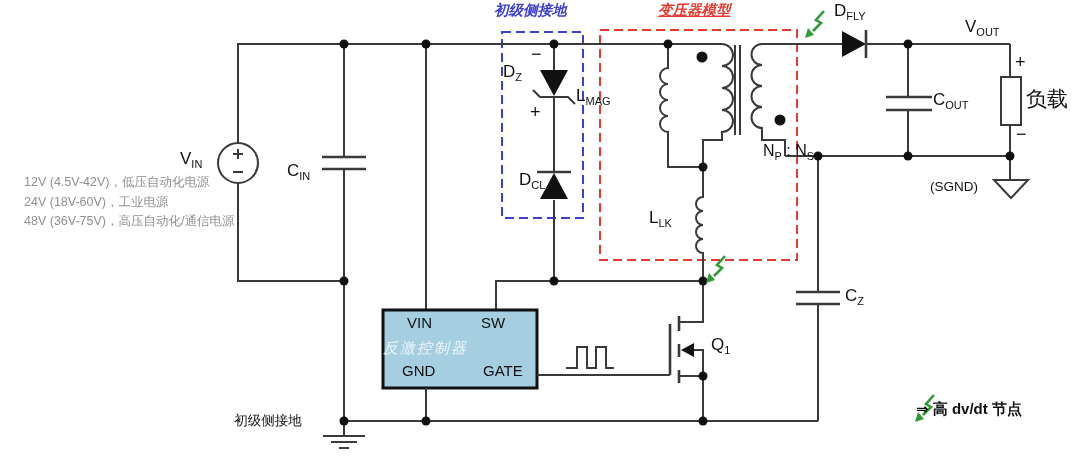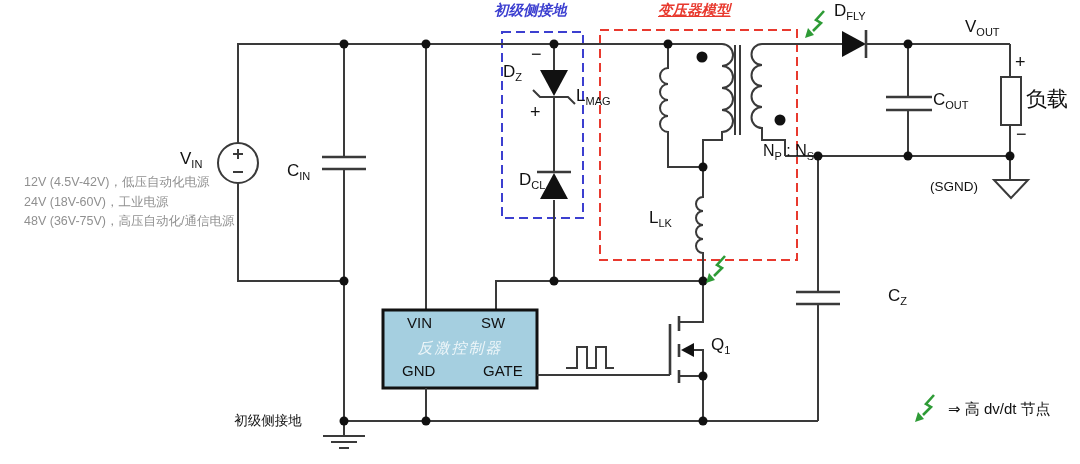--- a/index.html
+++ b/index.html
@@ -16,23 +16,23 @@
   .ctrl{fill:var(--controller-fill);stroke:var(--ink);stroke-width:3;}
   .gline{stroke:var(--dvdt-green);stroke-width:2.6;fill:none;}
   .gfill{fill:var(--dvdt-green);stroke:none;}
   .lbl{position:absolute;color:var(--ink);font-size:17px;line-height:1;white-space:nowrap;}
   .lbl .sb{font-size:11px;vertical-align:-4px;}
   .sign{position:absolute;color:var(--ink);font-size:18px;line-height:1;}
   .boxtitle{position:absolute;font-size:14.5px;font-weight:600;font-style:italic;line-height:1;white-space:nowrap;}
   .note{position:absolute;left:24px;color:var(--note-gray);font-size:12.5px;line-height:1;white-space:nowrap;}
   .gndlbl{position:absolute;width:112px;text-align:center;font-size:13.5px;color:var(--ink);line-height:1.33;}
   .pin{position:absolute;font-size:15px;color:var(--ink);line-height:1;}
-  .ctrl-title{position:absolute;left:383px;top:340px;width:154px;text-align:center;
+  .ctrl-title{position:absolute;left:383px;top:340px;width:154px;
               color:var(--controller-title);font-size:15px;font-style:italic;letter-spacing:2px;line-height:1;}
-  .legend{position:absolute;left:948px;top:401px;font-size:15px;font-weight:400;color:var(--ink);line-height:1;white-space:nowrap;}
+  .legend{position:absolute;left:916px;top:401px;font-size:15px;font-weight:700;color:var(--ink);line-height:1;white-space:nowrap;}
   .big{font-size:21px;}
 </style>
 </head>
 <body>
 
 <div class="stage">
 
   <svg width="1080" height="464" viewBox="0 0 1080 464">
     <defs>
       <g id="dvdt">
@@ -141,21 +141,21 @@
   <div class="lbl" style="left:649px;top:209px;"><span>L</span><span class="sb">LK</span></div>
   <div class="lbl" style="left:715px;top:143px;font-size:16px;margin-left:48px;"><span>N</span><span class="sb">P</span><span> : </span><span>N</span><span class="sb">S</span></div>
 
   <div class="pin" style="left:407px;top:315px;">VIN</div>
   <div class="pin" style="left:481px;top:315px;">SW</div>
   <div class="pin" style="left:402px;top:363px;">GND</div>
   <div class="pin" style="left:483px;top:363px;">GATE</div>
   <div class="ctrl-title">反激控制器</div>
 
   <div class="lbl" style="left:711px;top:336px;"><span>Q</span><span class="sb">1</span></div>
-  <div class="lbl" style="left:845px;top:287px;margin-left:43px;"><span>C</span><span class="sb">Z</span></div>
+  <div class="lbl" style="left:845px;top:287px;"><span>C</span><span class="sb">Z</span></div>
 
   <div class="lbl" style="left:834px;top:2px;"><span>D</span><span class="sb">FLY</span></div>
   <div class="lbl" style="left:965px;top:18px;"><span>V</span><span class="sb">OUT</span></div>
   <div class="lbl" style="left:933px;top:91px;"><span>C</span><span class="sb">OUT</span></div>
   <div class="sign" style="left:1015px;top:53px;">+</div>
   <div class="lbl big" style="left:1026px;top:88px;">负载</div>
   <div class="sign" style="left:1016px;top:125px;">−</div>
 
   <div class="gndlbl" style="left:212px;top:412px;">
     <div>初级侧接地</div>

